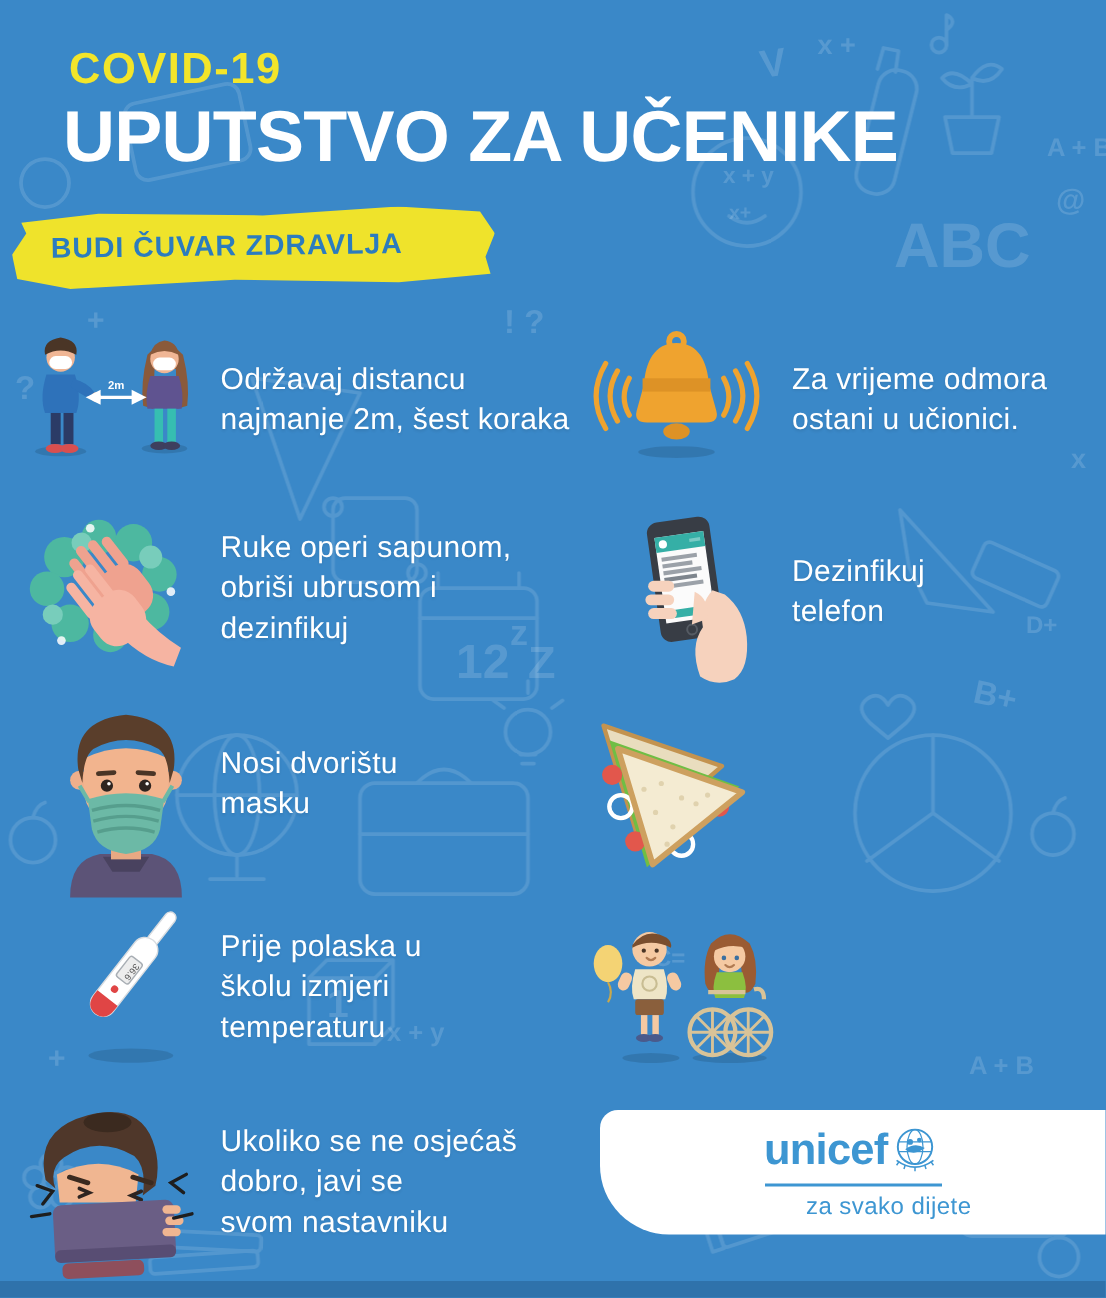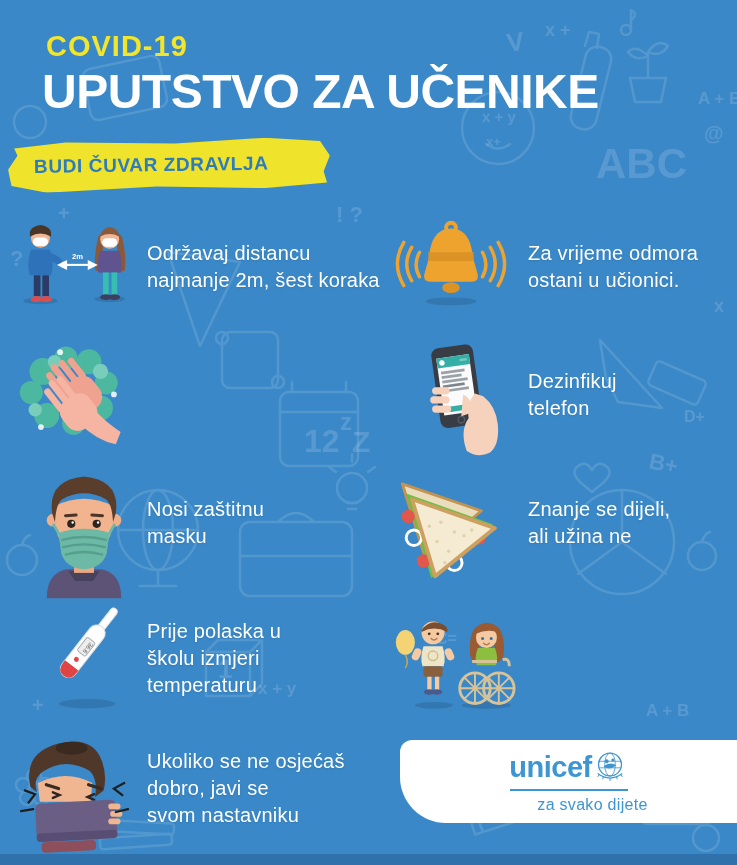--- a/index.html
+++ b/index.html
@@ -378,35 +378,36 @@
           <circle cx="112" cy="86" r="16"></circle>
           <path d="M87,70 v32 M71,86 h32 M76,75 l22,22 M98,75 l-22,22" stroke-width="2"></path>
           <path d="M112,70 v32 M96,86 h32 M101,75 l22,22 M123,75 l-22,22" stroke-width="2"></path>
           <path d="M84,58 h26 M116,56 q7,-2 7,7"></path>
         </g>
       </svg>
     </div>
 
     <div class="txt" style="left:147px;top:240px;width:270px;">Održavaj distancu
 najmanje 2m, šest koraka</div>
-    <div class="txt" style="left:147px;top:496px;width:270px;">Nosi zaštitnu
+    <div class="txt" style="left:147px;top:352px;width:270px;">Ruke operi sapunom,
+obriši ubrusom i
+dezinfikuj</div>
+    <div class="txt" style="left:147px;top:496px;width:270px;">Nosi dvorištu
 masku</div>
     <div class="txt" style="left:147px;top:748px;width:270px;">Ukoliko se ne osjećaš
 dobro, javi se
 svom nastavniku</div>
     <div class="txt" style="left:147px;top:618px;width:270px;">Prije polaska u
 školu izmjeri
 temperaturu</div>
 
     <div class="txt" style="left:528px;top:240px;width:205px;">Za vrijeme odmora
 ostani u učionici.</div>
     <div class="txt" style="left:528px;top:368px;width:205px;">Dezinfikuj
 telefon</div>
-    <div class="txt" style="left:528px;top:496px;width:205px;">Znanje se dijeli,
-ali užina ne</div>
 
     <div class="footer-box">
       <div class="logo-row">
         <span class="logo-word">unicef</span>
         <span class="icon" style="position:static;width:36px;height:36px;display:inline-block;">
           <svg viewBox="0 0 44 44">
             <circle cx="22" cy="19" r="14" fill="none" stroke="#3D96D2" stroke-width="1.6"></circle>
             <ellipse cx="22" cy="19" rx="6.5" ry="14" fill="none" stroke="#3D96D2" stroke-width="1"></ellipse>
             <path d="M8.5,15 h27 M8.5,23 h27" stroke="#3D96D2" stroke-width="1" fill="none"></path>
             <circle cx="18" cy="15" r="2.4" fill="#3D96D2"></circle>

